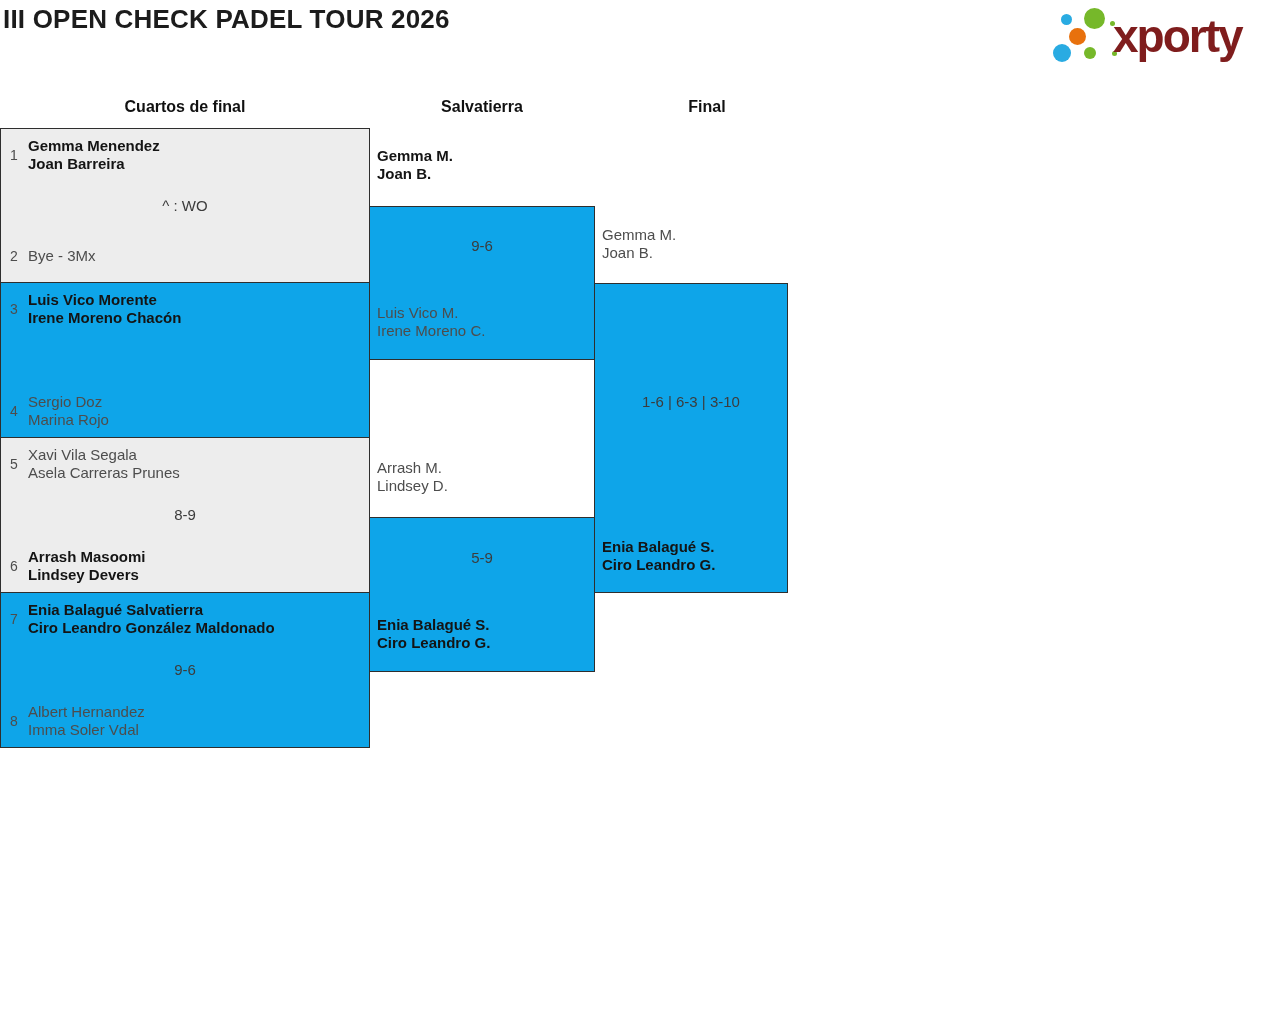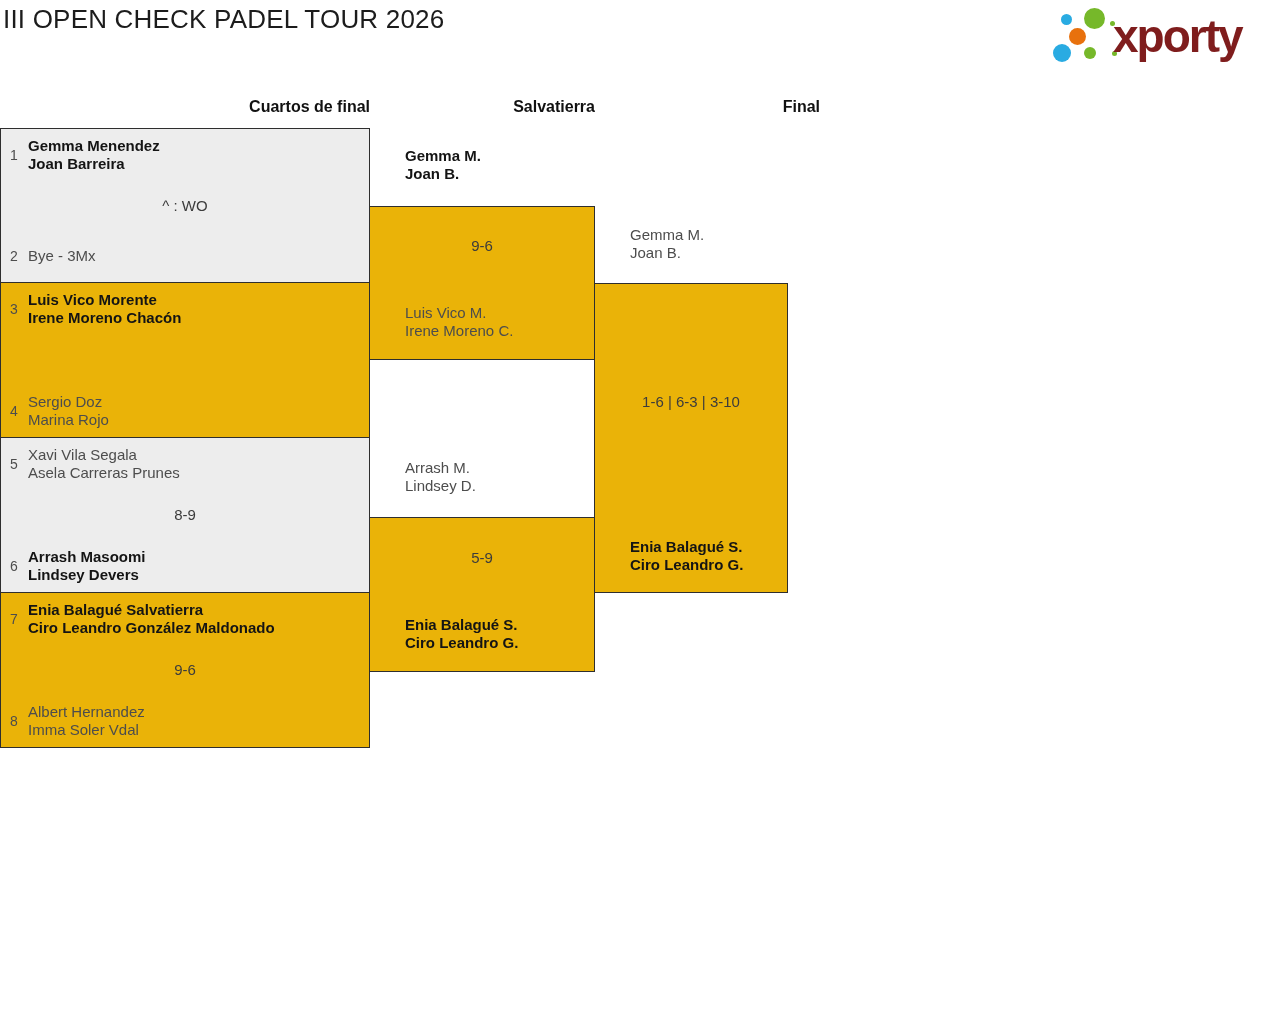--- a/index.html
+++ b/index.html
@@ -1,50 +1,50 @@
 <!DOCTYPE html>
 <html><head>
 <meta charset="utf-8">
 <style>
   * { margin:0; padding:0; box-sizing:border-box; }
   html,body { width:1280px; height:1015px; background:#fff;
     font-family:"Liberation Sans", sans-serif; }
   .page { position:relative; width:1280px; height:1015px; overflow:hidden; background:#fff; }
 
   
-  .title-line { position:absolute; left:3px; font-size:26px; font-weight:400;
+  .title-line { position:absolute; left:3px; font-size:26px; font-weight:700;
     color:#1c1c1c; line-height:33px; letter-spacing:0.2px; }
   #title1 { top:3px; }
   #title2 { top:35px; }
 
   
   .logo { position:absolute; left:1046px; top:0; width:232px; height:76px; }
   .dot { position:absolute; border-radius:50%; }
   .logo-text { position:absolute; left:67px; top:11px; font-size:46px; font-weight:700;
     color:#7f1d1d; letter-spacing:-2px; line-height:50px; }
 
   
-  .round-header { position:absolute; top:96px; text-align:right; font-size:16px;
+  .round-header { position:absolute; top:96px; text-align:center; font-size:16px;
     font-weight:700; color:#111; line-height:22px; }
 
   
-  .box { position:absolute; border:1px solid #2e2e2e; background:#eab308; }
+  .box { position:absolute; border:1px solid #2e2e2e; background:#0ea5e9; }
   .box.shade { background:#ededed; }
 
   .r { position:absolute; left:7px; right:10px; display:flex; align-items:center; gap:8px; }
   .r-top { top:8px; }
   .r-bottom { bottom:8px; }
   .seed { min-width:12px; text-align:center; font-size:14px; color:#4d4d4d; }
   .team { font-size:15px; line-height:18px; color:#4d4d4d; }
   .team.winner { font-weight:700; color:#141414; }
   .score { position:absolute; left:0; right:0; text-align:center; font-size:15px;
     line-height:18px; color:#3c3c3c; }
 
   
-  .team.free { position:absolute;margin-left:28px; }
+  .team.free { position:absolute; }
 </style>
 </head>
 <body>
 
 <div class="page">
 
   <div class="title-line" id="title1">III OPEN CHECK PADEL TOUR 2026</div>
 
   <div class="logo">
     <span class="dot" style="left:15px;top:14px;width:11px;height:11px;background:#29abe2"></span>

